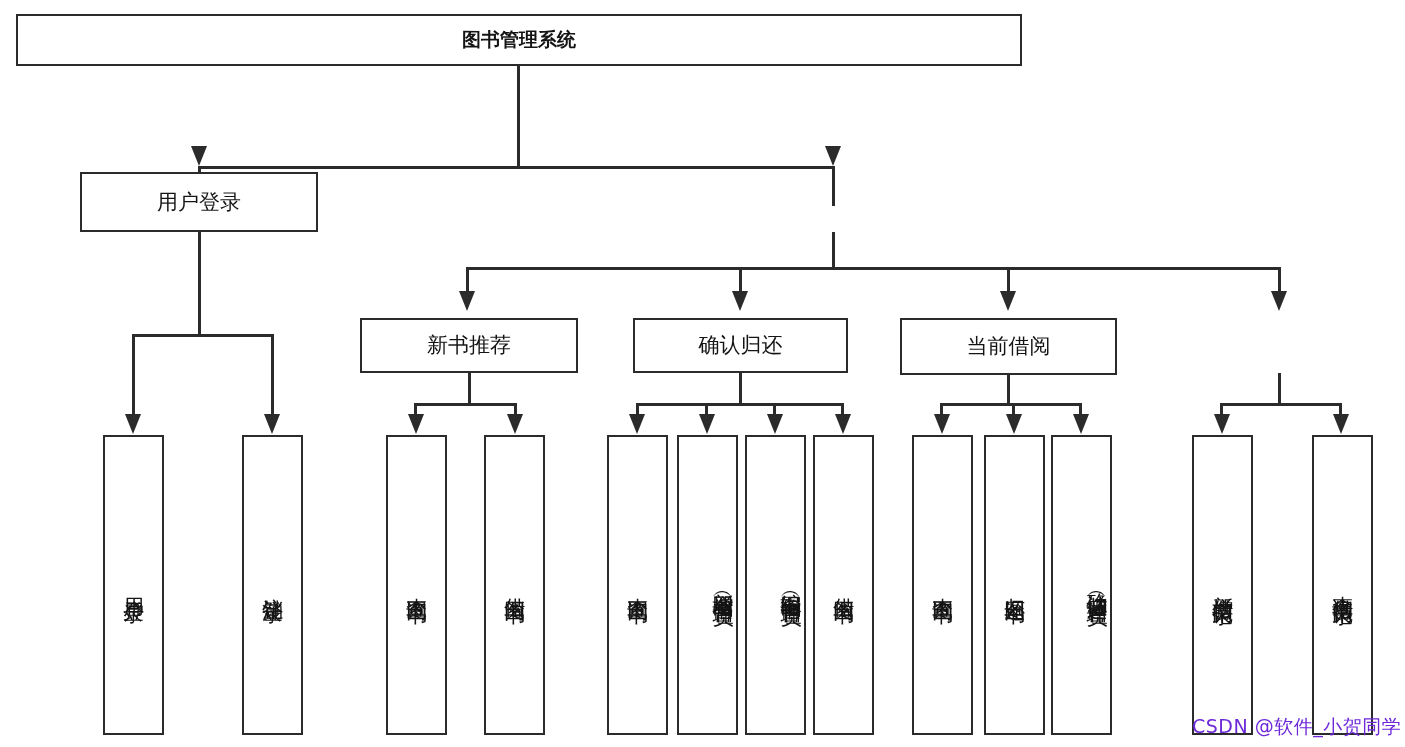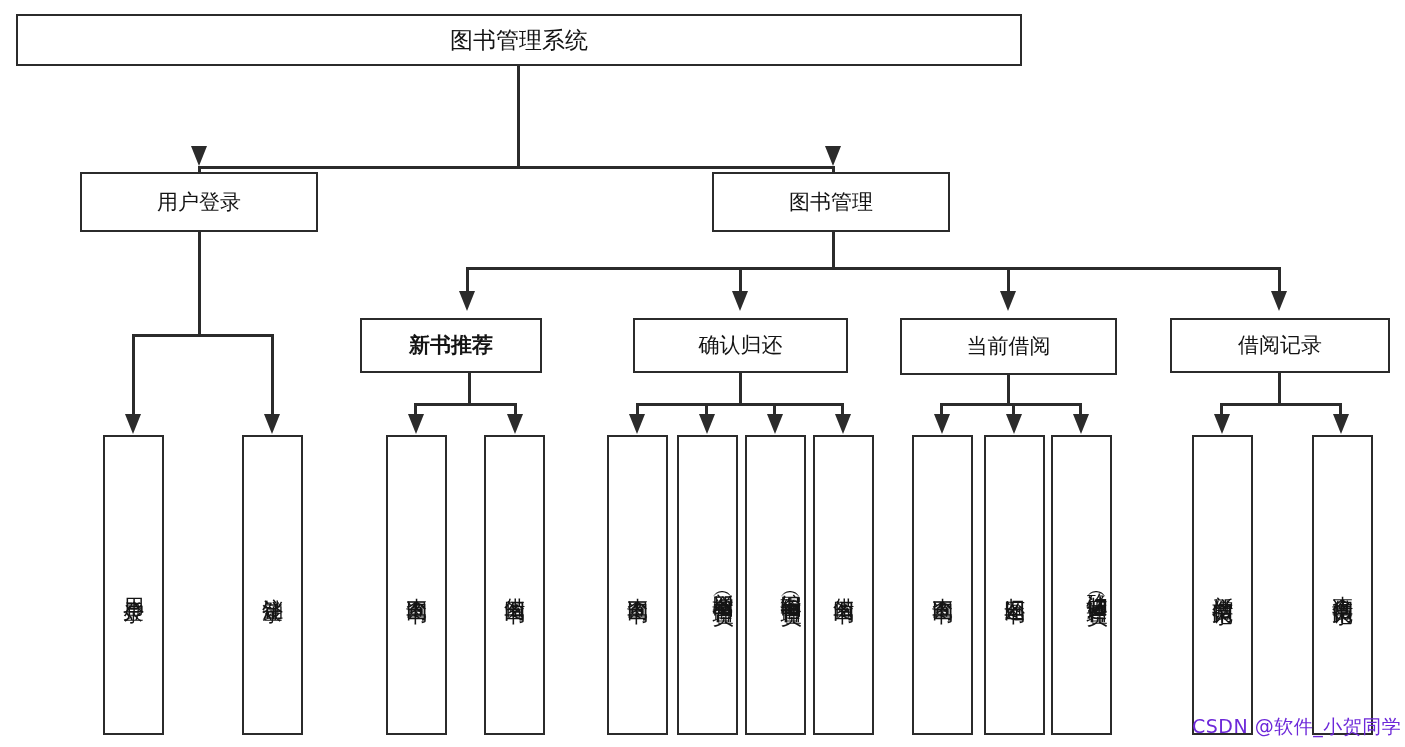--- a/index.html
+++ b/index.html
@@ -19,21 +19,21 @@
     position:absolute;
     box-sizing:border-box;
     border:2px solid #2b2b2b;
     background:#ffffff;
     display:flex;
     align-items:center;
     justify-content:center;
     color:#141414;
     line-height:1.25;
   }
-  .node.root{ font-size:23px; }
+  .node.root{ font-size:19px;font-weight:bold; }
   .node.lvl2{ font-size:21px; }
   .node.lvl3{ font-size:21px; }
   .node.leaf{
     font-size:21px;
     writing-mode:vertical-rl;
     text-orientation:upright;
     letter-spacing:2px;
     padding:4px 0;
     white-space:nowrap;
     overflow:hidden;
@@ -134,35 +134,29 @@
   <div class="arrow" style="left:1214px;top:414px;"></div>
   <div class="arrow" style="left:1333px;top:414px;"></div>
 
   <div class="node root" style="left:16px;top:14px;width:1006px;height:52px;">
     <span class="lbl">图书管理系统</span>
   </div>
 
   <div class="node lvl2" style="left:80px;top:172px;width:238px;height:60px;">
     <span class="lbl">用户登录</span>
   </div>
-  <div class="node lvl2" style="left:712px;top:172px;width:238px;height:60px;">
-    <span class="lbl">图书管理</span>
-  </div>
 
-  <div class="node lvl3" style="left:360px;top:318px;width:182px;height:55px;font-weight:bold;">
+  <div class="node lvl3" style="left:360px;top:318px;width:218px;height:55px;">
     <span class="lbl">新书推荐</span>
   </div>
   <div class="node lvl3" style="left:633px;top:318px;width:215px;height:55px;">
     <span class="lbl">确认归还</span>
   </div>
   <div class="node lvl3" style="left:900px;top:318px;width:217px;height:57px;">
     <span class="lbl">当前借阅</span>
-  </div>
-  <div class="node lvl3" style="left:1170px;top:318px;width:220px;height:55px;">
-    <span class="lbl">借阅记录</span>
   </div>
 
   <div class="node leaf" style="left:103px;top:435px;width:61px;height:300px;">
     <span class="lbl">用户登录</span>
   </div>
   <div class="node leaf" style="left:242px;top:435px;width:61px;height:300px;">
     <span class="lbl">注销登录</span>
   </div>
   <div class="node leaf" style="left:386px;top:435px;width:61px;height:300px;">
     <span class="lbl">查询图书</span>

